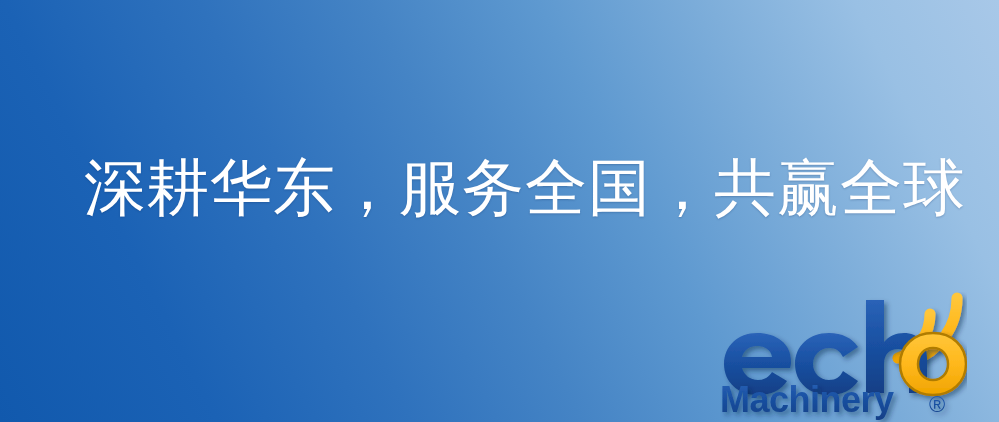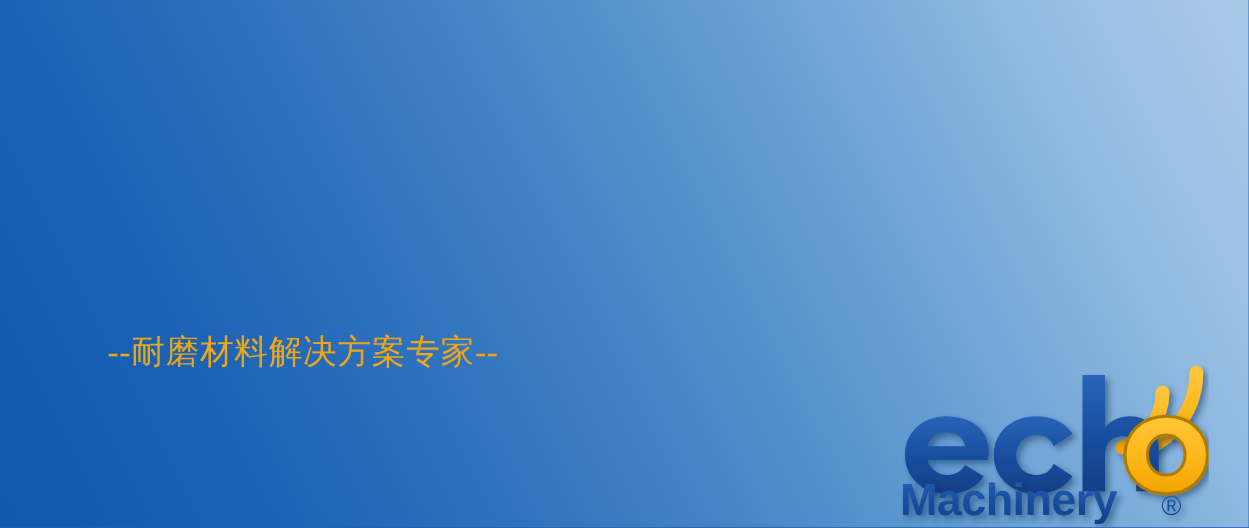--- a/index.html
+++ b/index.html
@@ -40,22 +40,22 @@
     position:absolute;left:716px;top:292px;
     width:251px;height:130px;
   }
   #logo svg{display:block;width:251px;height:130px;}
 </style>
 </head>
 <body>
 
 <div id="banner">
 
+  <div id="headline">深耕华东，服务全国，共赢全球</div>
 
-  <div id="subtitle">--耐磨材料解决方案专家--</div>
 
   <div id="logo">
     <svg viewBox="0 0 251 130" xmlns="http://www.w3.org/2000/svg" aria-hidden="true">
       <defs>
         <filter id="ds" x="-30%" y="-30%" width="180%" height="180%">
           <feDropShadow dx="3" dy="3" stdDeviation="2.4" flood-color="#0a2747" flood-opacity="0.45"></feDropShadow>
         </filter>
         <linearGradient id="blueGrad" x1="0" y1="0" x2="0" y2="1">
           <stop offset="0%" stop-color="#2a63b8"></stop>
           <stop offset="45%" stop-color="#1a51a3"></stop>

